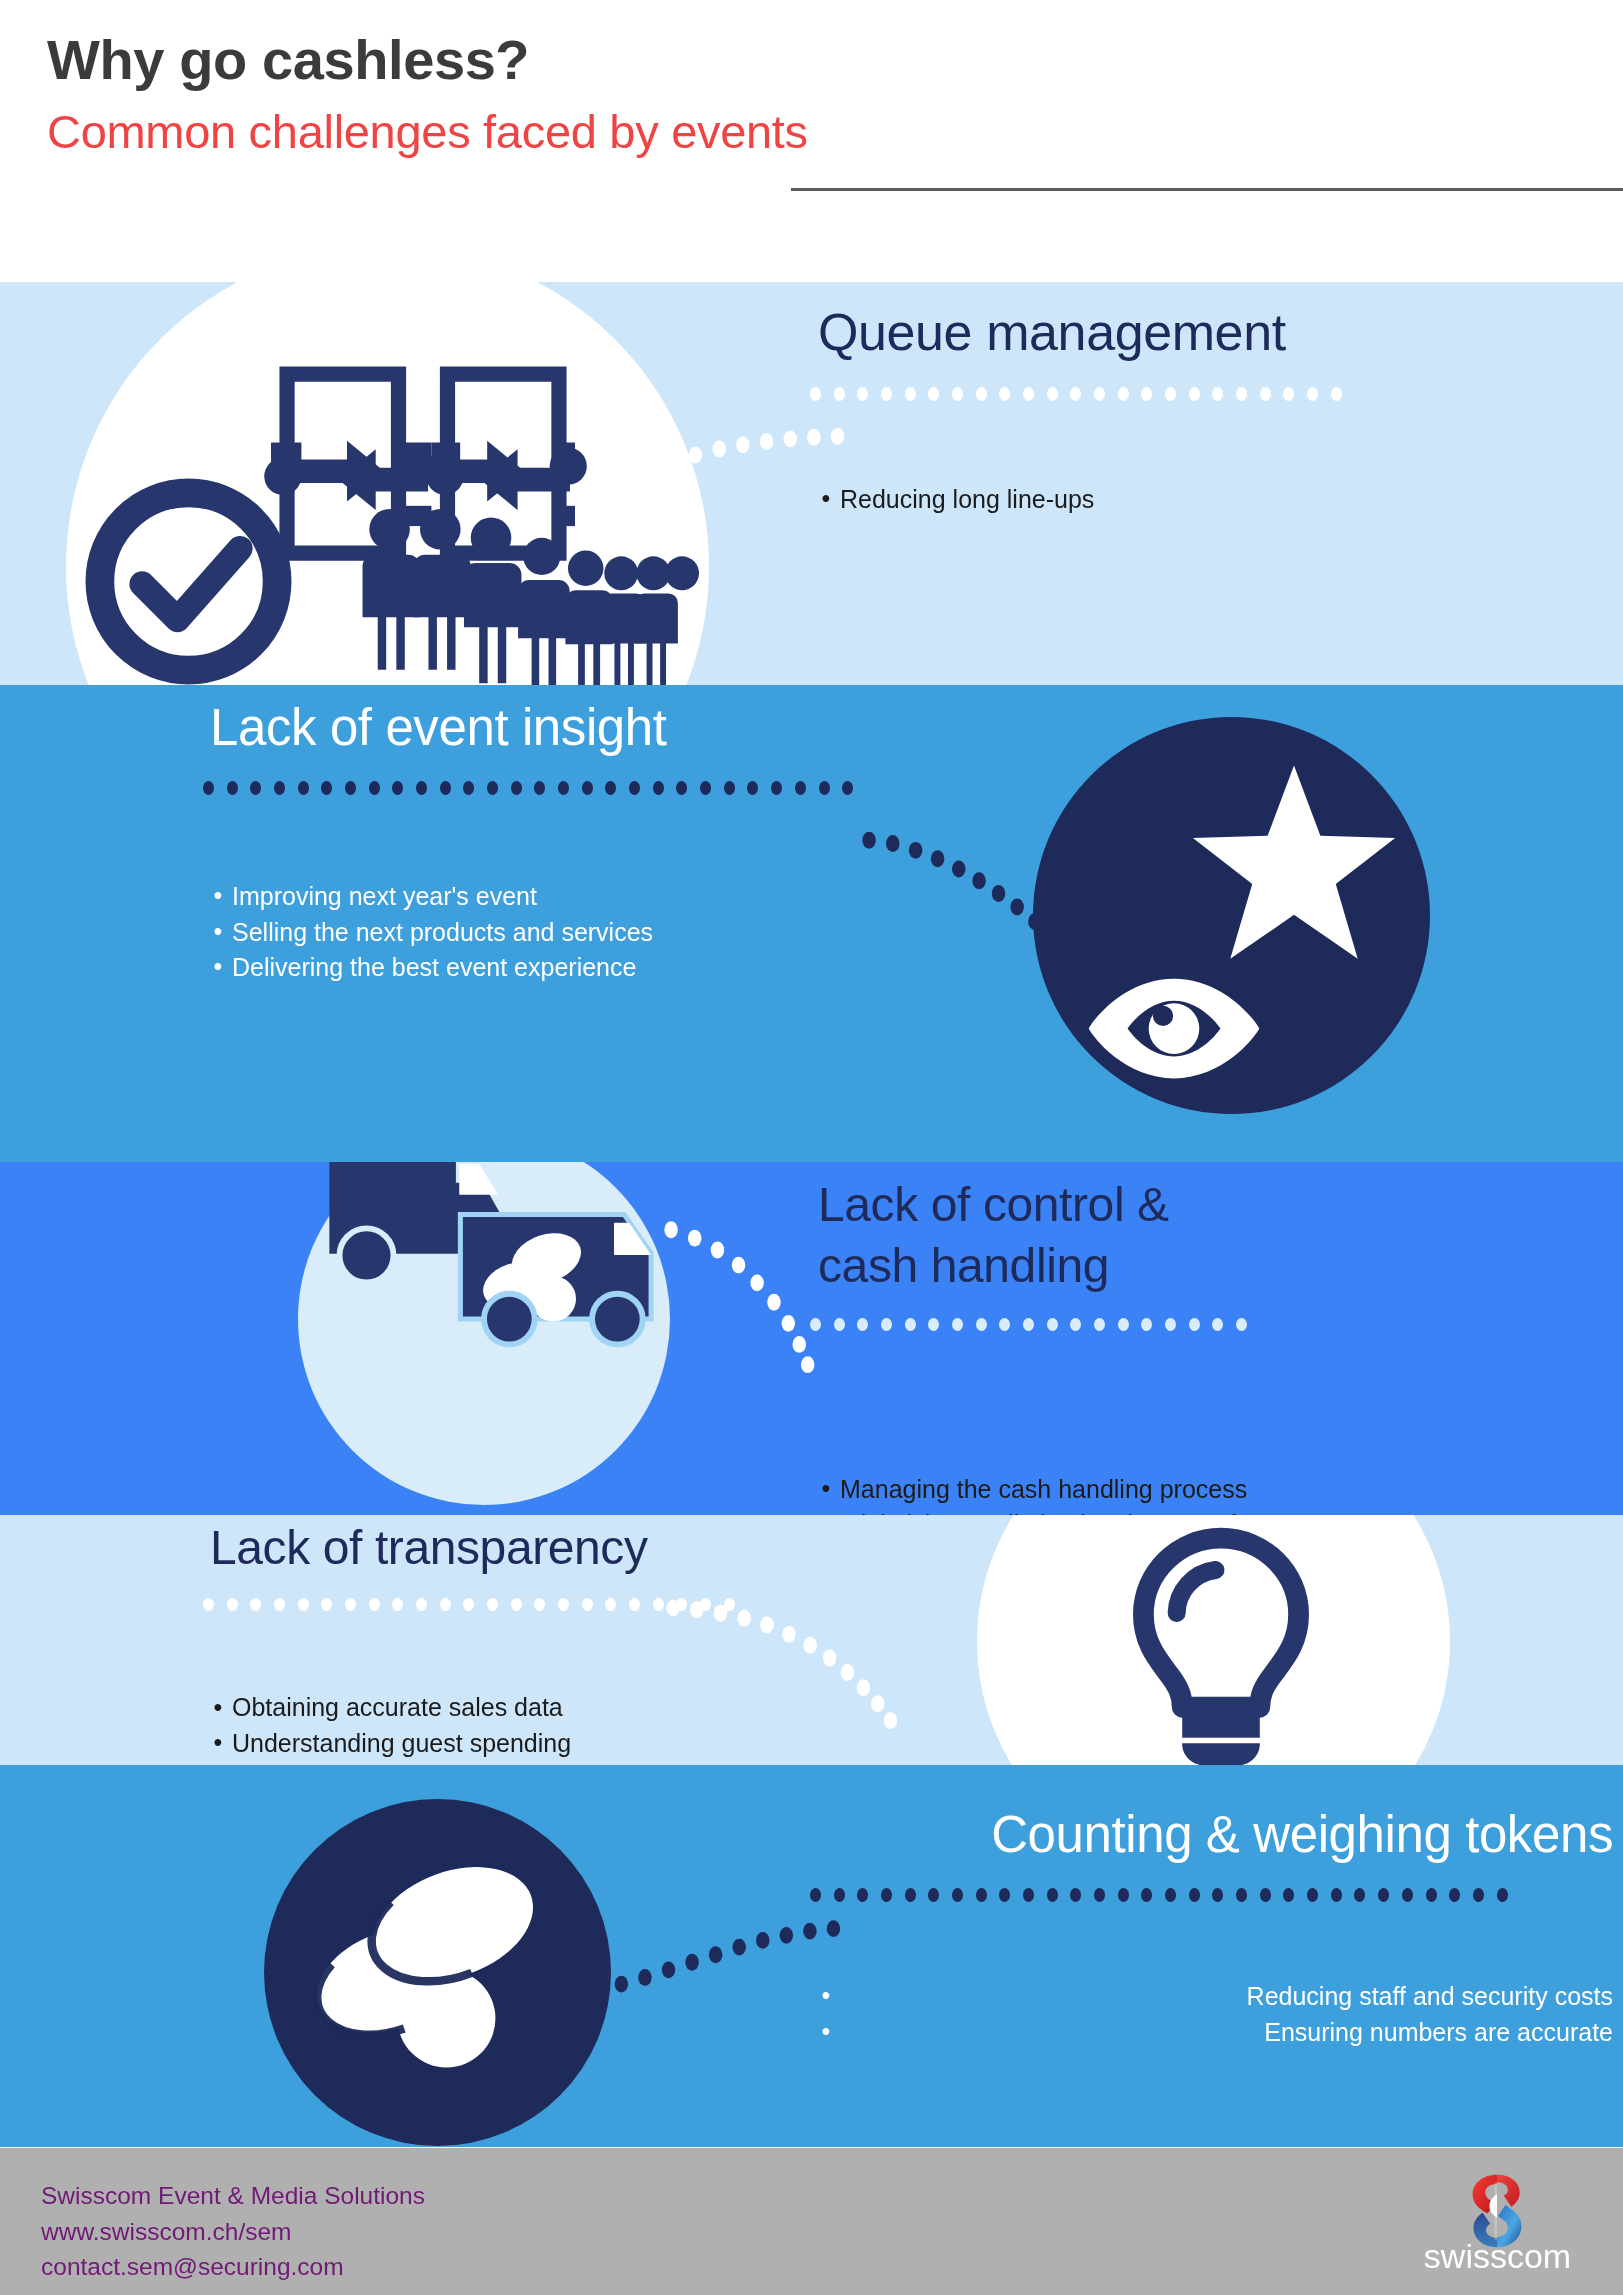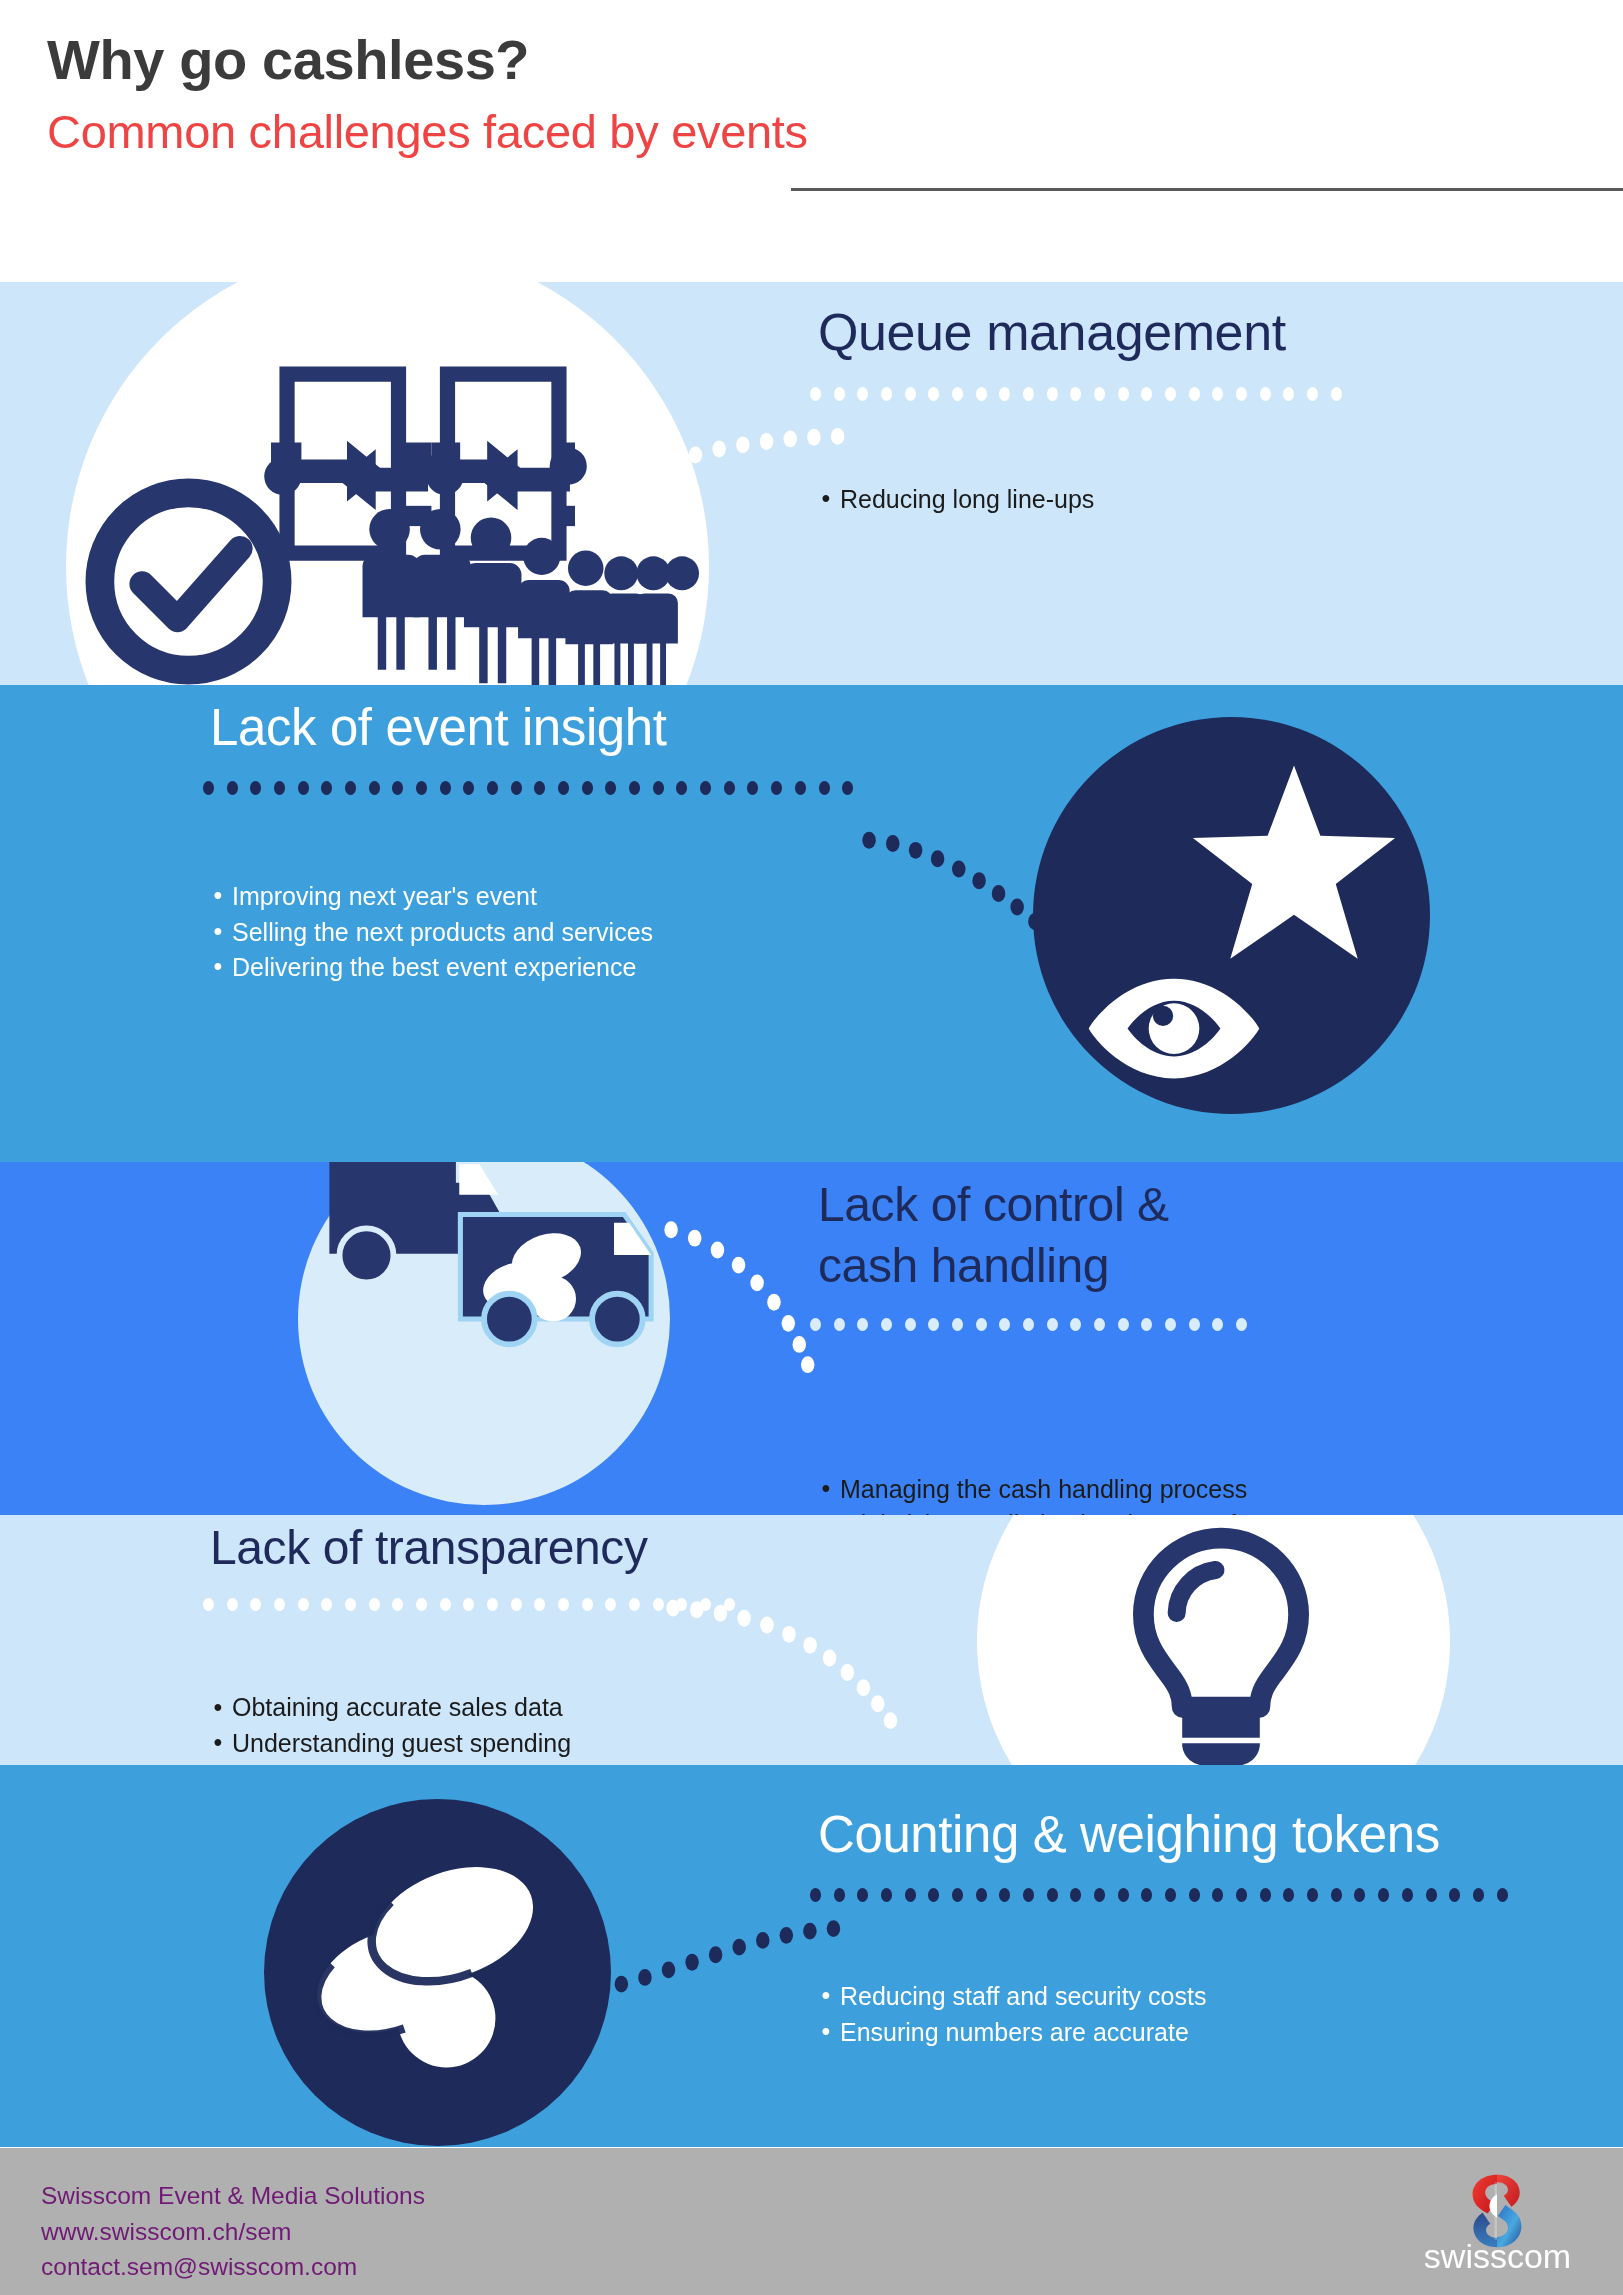--- a/index.html
+++ b/index.html
@@ -27,21 +27,21 @@
     position:absolute; left:791px; top:188px; width:833px; height:3.4px;
     background:#5a5a5a;
   }
 
   
   .band { position:absolute; left:0; width:1623px; overflow:hidden; }
   #band1 { top:282px;  height:403px;  background:#cde6fa; }
   #band2 { top:685px;  height:477px;  background:#3da0dd; }
   #band3 { top:1162px; height:353px;  background:#3b82f6; }
   #band4 { top:1515px; height:250px;  background:#cde6fa; }
-  #band5 { top:1765px; height:382px;  background:#3da0dd; }
+  #band5 { top:1765px; height:382px;  background:#3da0dd;text-align:right; }
   #footer{ top:2148px; height:148px;  background:#b0b0b0; position:absolute; left:0; width:1623px; }
 
   
   .tblock { position:absolute; }
   .heading { font-weight:300; line-height:1.02; letter-spacing:-0.4px; }
   .h-dark  { color:#1e2a5a; }
   .h-light { color:#ffffff; }
   .bullets { margin-top:0; list-style:none; }
   .bullets li {
     font-size:25px; line-height:1.42; font-weight:400;
@@ -466,21 +466,21 @@
       <li>Reducing staff and security costs</li>
       <li>Ensuring numbers are accurate</li>
     </ul>
   </div>
 </div>
 
 <div id="footer">
   <div id="footer-lines">
     <div>Swisscom Event &amp; Media Solutions</div>
     <div>www.swisscom.ch/sem</div>
-    <div>contact.sem@swisscom.com</div>
+    <div>contact.sem@securing.com</div>
   </div>
 
   <div id="logo-wrap">
     <svg style="position:absolute; left:52px; top:0;" width="64" height="78" viewBox="0 0 76 92">
       <defs>
         <linearGradient id="gRed" x1="0" y1="0" x2="1" y2="1">
           <stop offset="0%" stop-color="#ef3e33"></stop>
           <stop offset="100%" stop-color="#c5141b"></stop>
         </linearGradient>
         <linearGradient id="gBlue" x1="0" y1="0" x2="1" y2="1">

